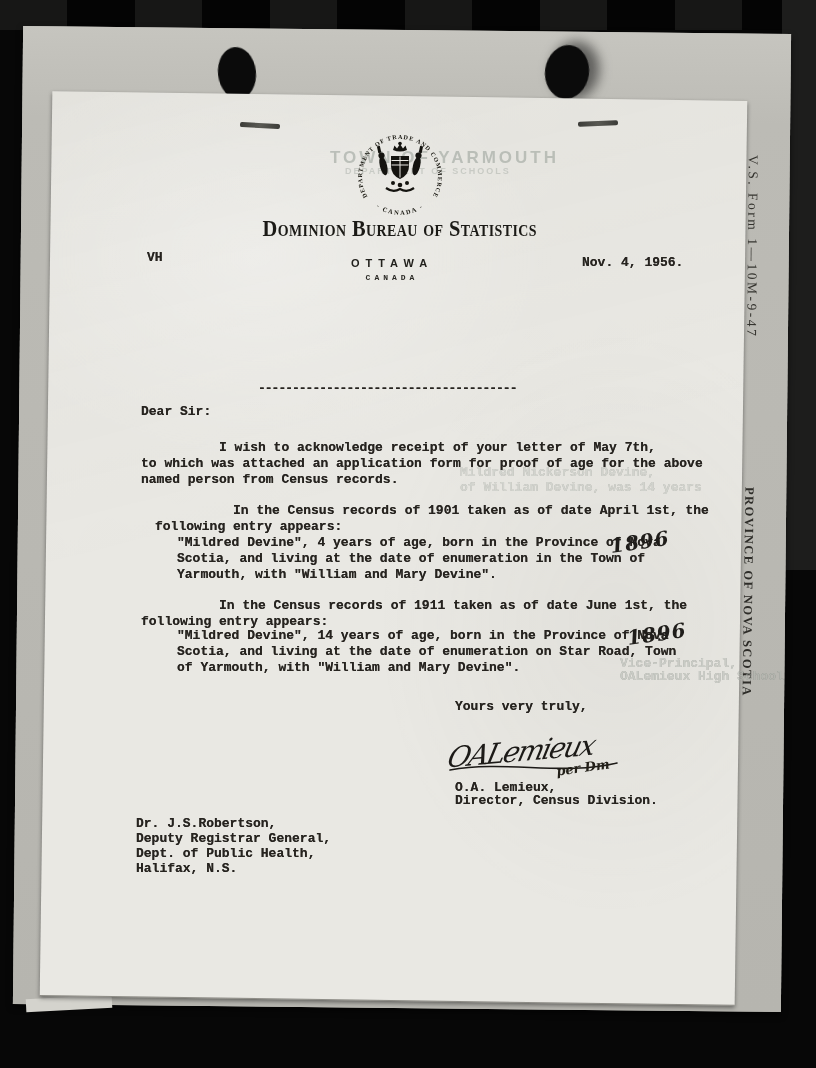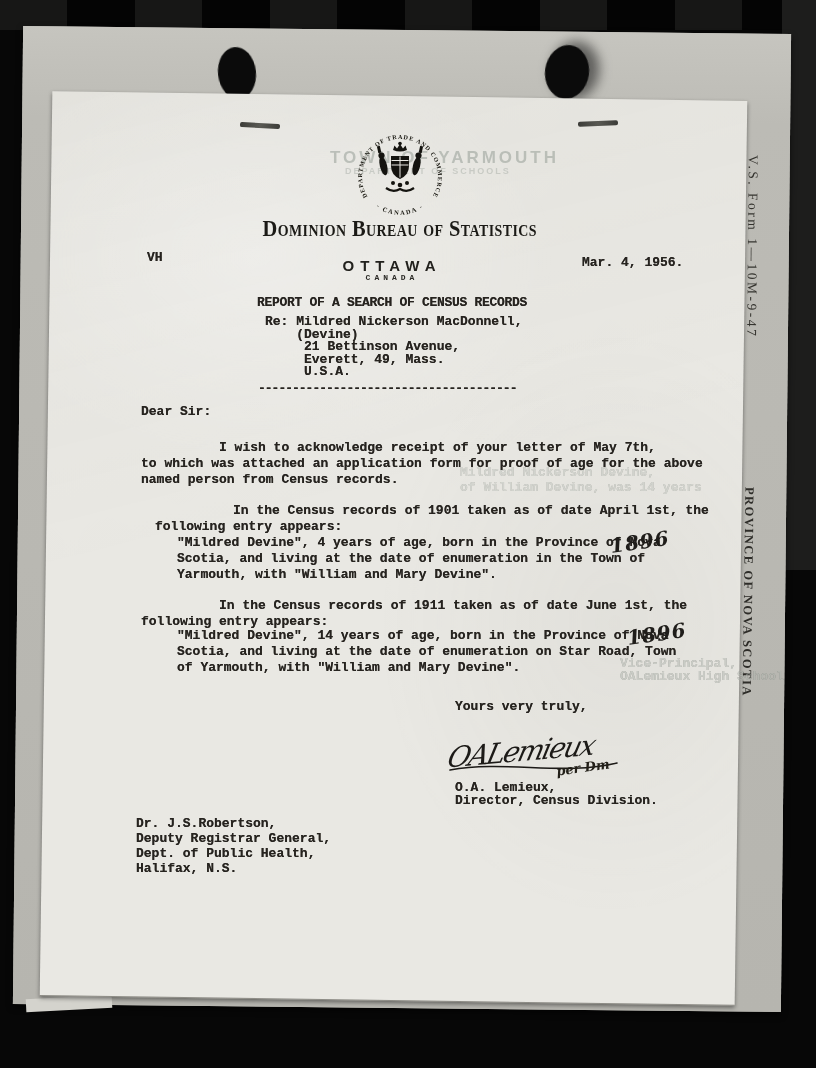--- a/index.html
+++ b/index.html
@@ -44,21 +44,21 @@
   .content{position:absolute;inset:0;z-index:5;}
   .abs{position:absolute;}
   .mono{font-family:"Liberation Mono","DejaVu Sans Mono",monospace;font-weight:700;
     font-size:13px;color:#26231f;text-shadow:0 0 .4px rgba(38,35,31,.8);}
   .pre{white-space:pre;}
   .lh16{line-height:16px;} .lh15{line-height:15px;} .lh125{line-height:12.5px;}
   .center{text-align:center;}
   .org{font-family:"Liberation Serif",serif;font-variant:small-caps;font-weight:700;
     font-size:23.5px;color:#1b1a16;display:inline-block;transform:scaleX(.87);
     letter-spacing:.5px;white-space:nowrap;}
-  .ottawa{font-family:"Liberation Sans",sans-serif;font-weight:700;font-size:15px;
+  .ottawa{font-family:"Liberation Sans",sans-serif;font-weight:700;font-size:11px;
     letter-spacing:6px;color:#22211d;}
   .canada{font-family:"Liberation Sans",sans-serif;font-weight:700;font-size:8px;
     letter-spacing:4px;color:#2a2925;}
   .annot{font-family:"DejaVu Serif","Liberation Serif",serif;font-style:italic;font-weight:700;
     font-size:20px;color:#1f1d1a;transform:rotate(-8deg);letter-spacing:1px;}
   .script{font-family:"DejaVu Serif","Liberation Serif",serif;font-style:italic;
     font-size:28px;color:#1c1a17;transform:rotate(-5deg) skewX(-18deg);letter-spacing:-2px;
     white-space:nowrap;}
   .per{font-family:"DejaVu Serif","Liberation Serif",serif;font-style:italic;font-weight:700;
     font-size:13px;color:#232019;transform:rotate(-8deg);}
@@ -128,28 +128,22 @@
         <path d="M34,59 q7,5 14,1 q7,4 14,-1" fill="none" stroke="#14130f" stroke-width="2.2"></path>
       </g>
     </svg>
 
     <div class="abs mono" style="left:147px;top:250px;">VH</div>
     <div class="abs center" style="left:200px;top:215px;width:400px;">
       <span class="org">Dominion Bureau of Statistics</span>
     </div>
     <div class="abs center ottawa" style="left:292px;top:257px;width:200px;">OTTAWA</div>
     <div class="abs center canada" style="left:292px;top:273px;width:200px;font-family:Liberation Mono, monospace;">CANADA</div>
-    <div class="abs mono" style="left:582px;top:255px;">Mar. 4, 1956.</div>
+    <div class="abs mono" style="left:582px;top:255px;">Nov. 4, 1956.</div>
 
-    <div class="abs mono center" style="left:242px;top:295px;width:300px;letter-spacing:-.3px;">REPORT OF A SEARCH OF CENSUS RECORDS</div>
-    <div class="abs mono pre lh125" style="left:265px;top:316px;">Re: Mildred Nickerson MacDonnell,
-    (Devine)
-     21 Bettinson Avenue,
-     Everett, 49, Mass.
-     U.S.A.</div>
     <div class="abs mono" style="left:258px;top:381px;letter-spacing:-1px;">--------------------------------------</div>
 
     <div class="abs mono" style="left:141px;top:404px;">Dear Sir:</div>
     <div class="abs mono pre lh16" style="left:141px;top:440px;">          I wish to acknowledge receipt of your letter of May 7th,
 to which was attached an application form for proof of age for the above
 named person from Census records.</div>
     <div class="abs mono pre lh16" style="left:155px;top:503px;">          In the Census records of 1901 taken as of date April 1st, the
 following entry appears:</div>
     <div class="abs mono pre lh16" style="left:177px;top:535px;">"Mildred Devine", 4 years of age, born in the Province of Nova
 Scotia, and living at the date of enumeration in the Town of

